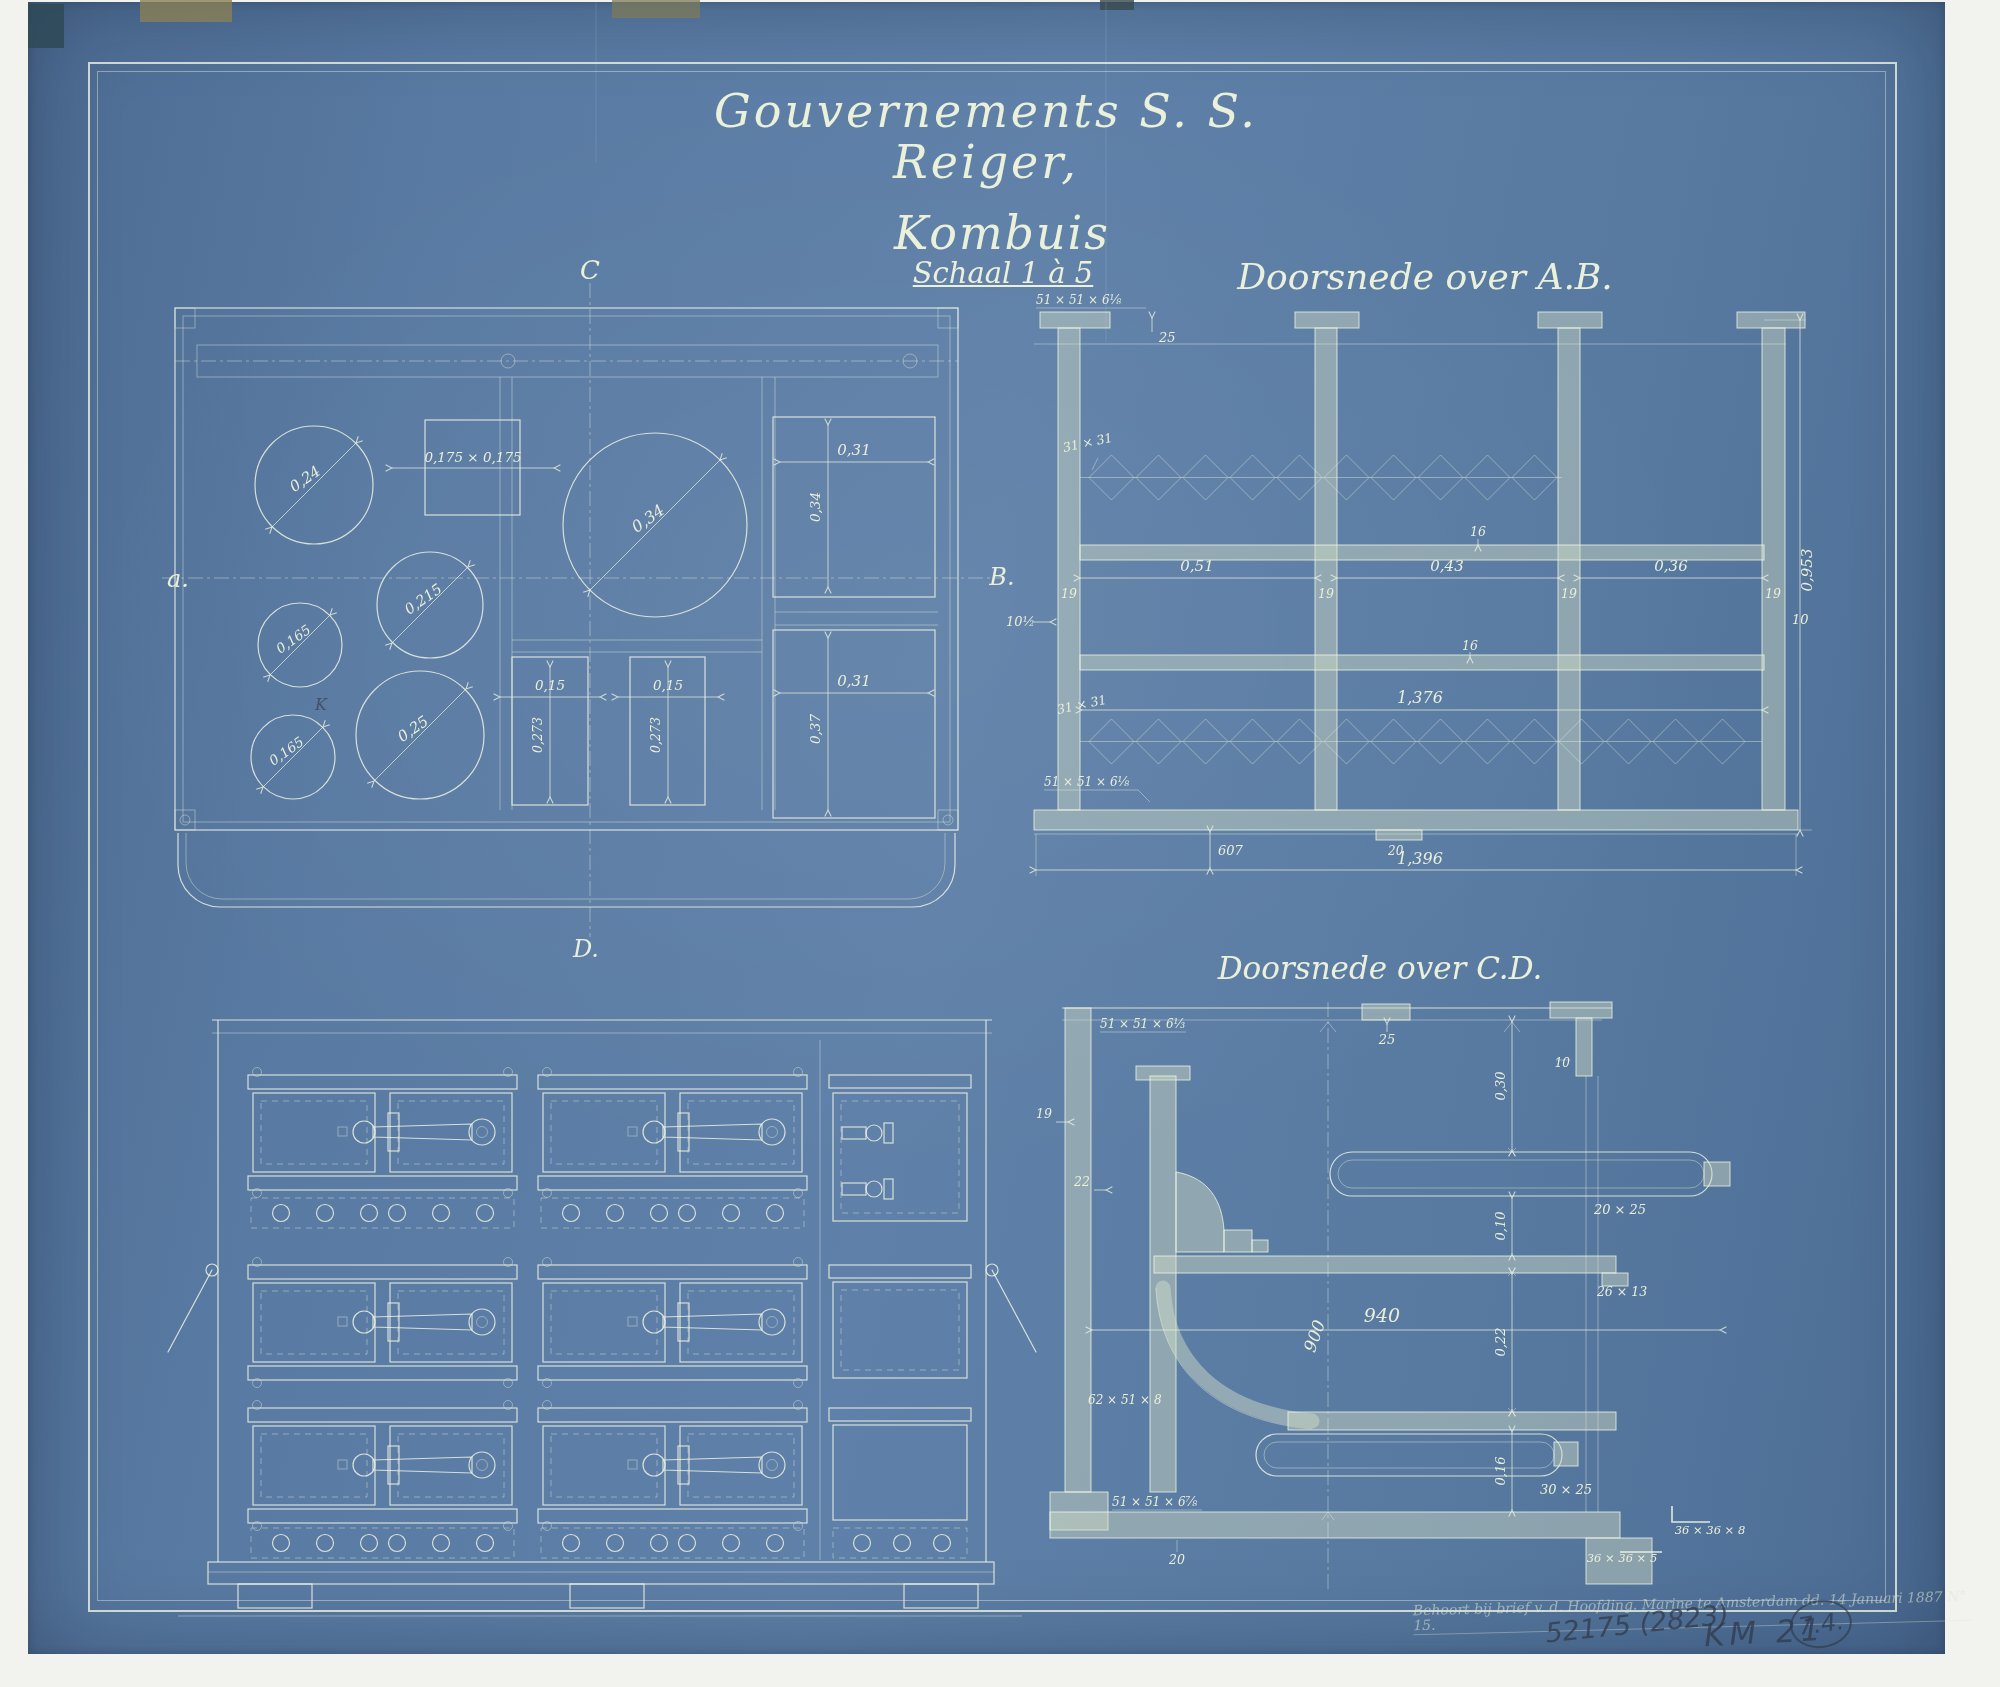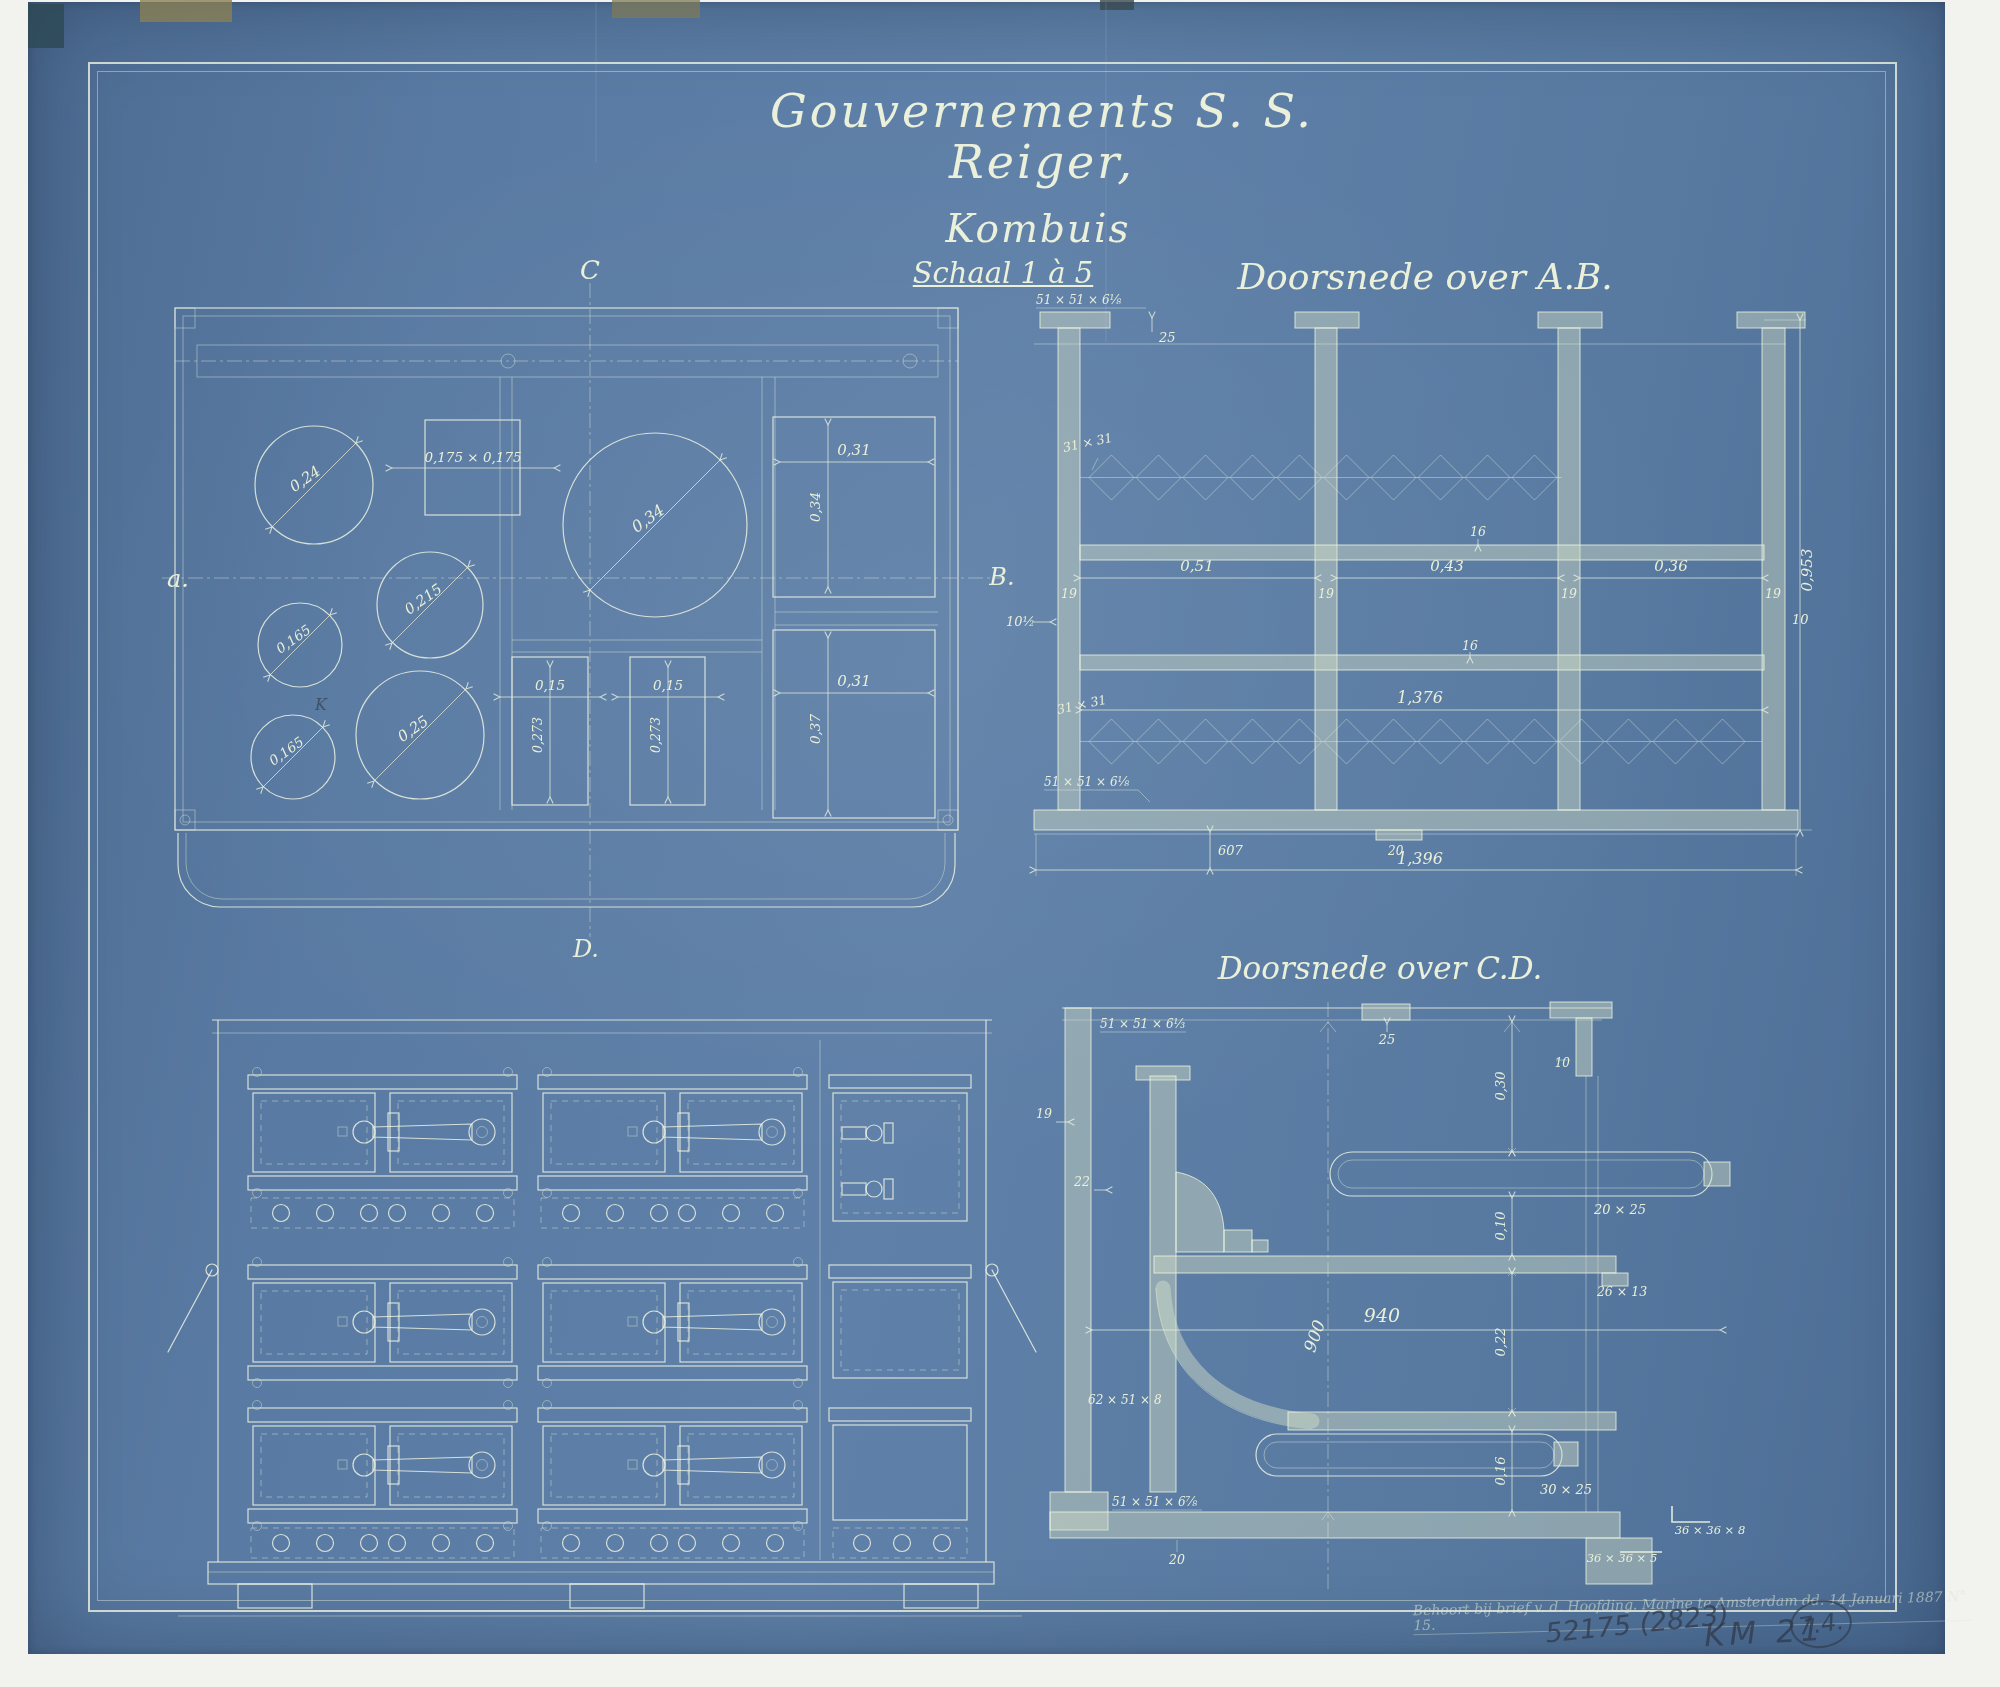--- a/index.html
+++ b/index.html
@@ -38,22 +38,22 @@
   <div class="tape" style="left:0;top:2px;width:36px;height:44px;background:#2e4a56;opacity:.85;"></div>
   <div class="tape" style="left:112px;top:-2px;width:92px;height:22px;background:#8a8054;opacity:.8;"></div>
   <div class="tape" style="left:584px;top:-2px;width:88px;height:18px;background:#7d7a58;opacity:.75;"></div>
   <div class="tape" style="left:1072px;top:-2px;width:34px;height:10px;background:#3a4a50;opacity:.8;"></div>
   <div class="crease" style="left:1077px;top:0;width:2px;height:340px;"></div>
   <div class="crease" style="left:567px;top:0;width:2px;height:160px;"></div>
 
   <div class="frame-outer"></div>
   <div class="frame-inner"></div>
 
-  <div class="t" style="left:664px;top:84px;width:700px;font-size:46px;letter-spacing:3px;">Gouvernements S. S. Reiger,</div>
-  <div class="t" style="left:860px;top:206px;width:300px;font-size:39px;letter-spacing:2px;">Kombuis</div>
+  <div class="t" style="left:608px;top:84px;width:700px;font-size:46px;letter-spacing:3px;">Gouvernements S. S. Reiger,</div>
+  <div class="t" style="left:824px;top:206px;width:300px;font-size:46px;letter-spacing:2px;">Kombuis</div>
   <div class="t" style="left:825px;top:256px;width:300px;font-size:29px;text-decoration:underline;">Schaal 1 à 5</div>
   <div class="t" style="left:1197px;top:255px;width:400px;font-size:36px;">Doorsnede over A.B.</div>
   <div class="t" style="left:1152px;top:949px;width:400px;font-size:31px;">Doorsnede over C.D.</div>
 
   <svg style="left:112px;top:233px;" width="880" height="740" viewBox="0 0 880 740">
     <defs>
       <marker id="arw" viewBox="0 0 10 10" refX="1" refY="5" markerWidth="9" markerHeight="8" orient="auto-start-reverse">
         <path d="M9,1 L1,5 L9,9" fill="none" stroke="rgba(235,242,225,0.8)" stroke-width="1.3"></path>
       </marker>
       <path id="dm" d="M23.5,1 L46,23.5 L23.5,46 L1,23.5 Z" class="lnF"></path>

